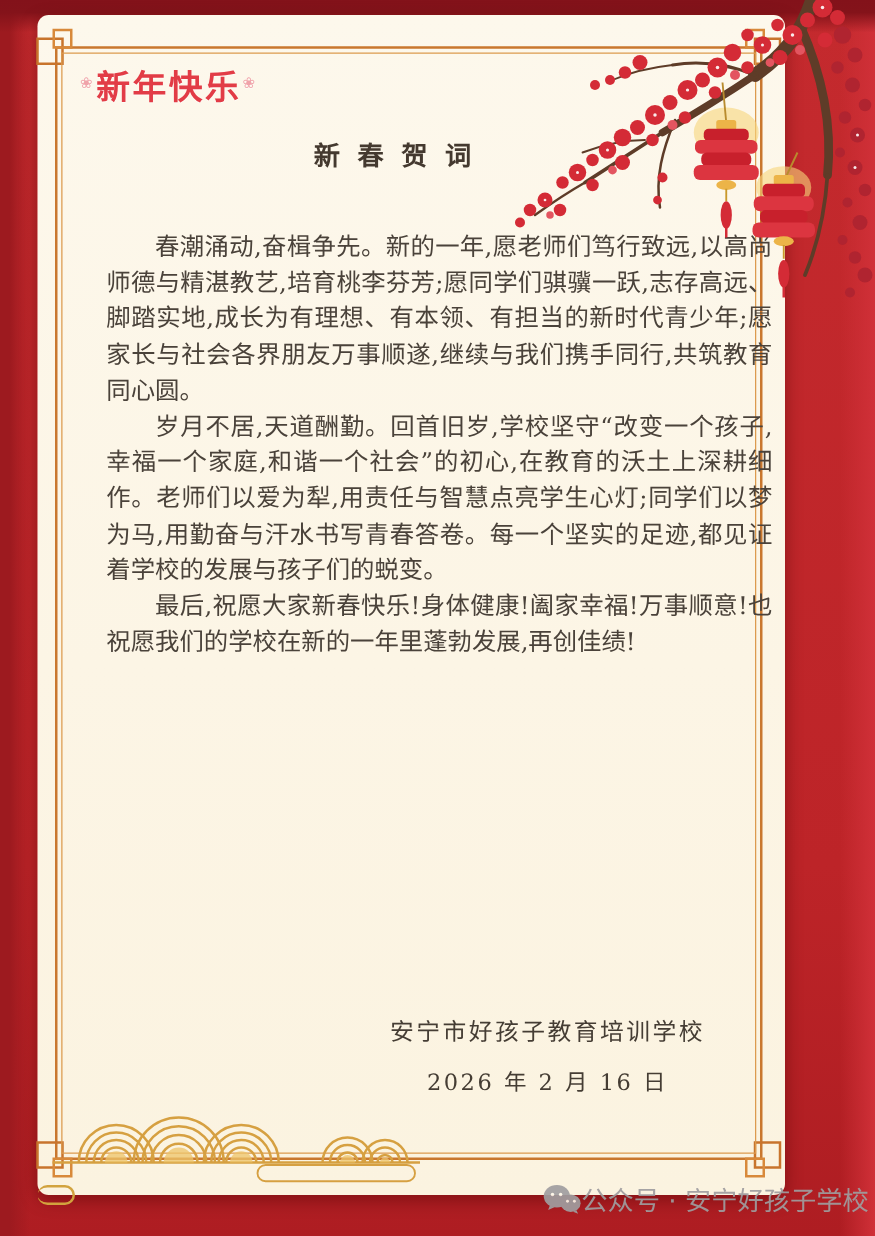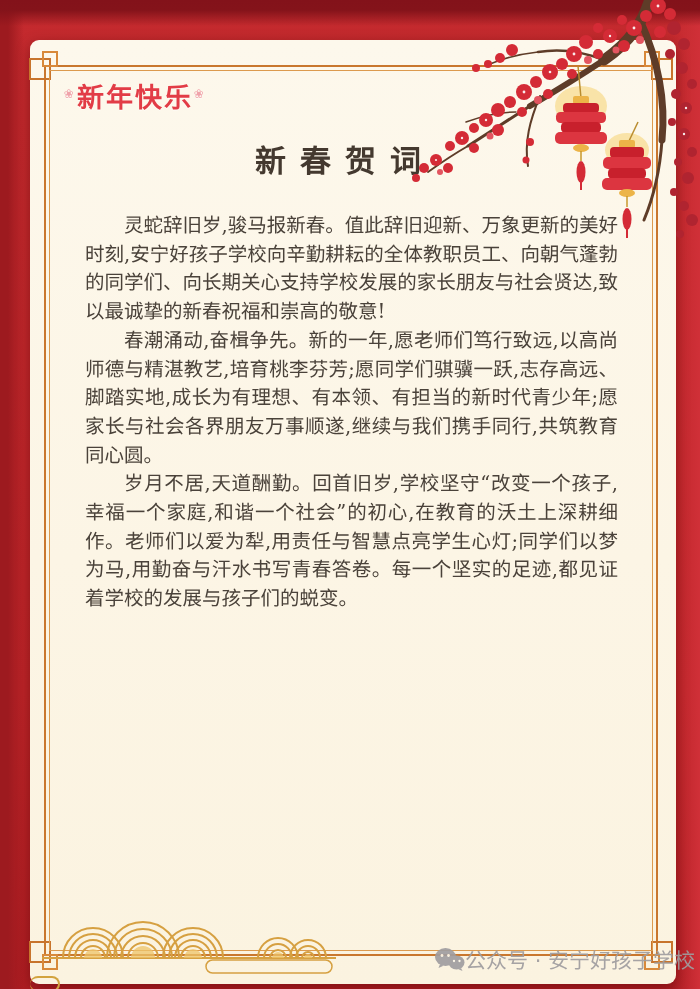--- a/index.html
+++ b/index.html
@@ -6,21 +6,21 @@
   .canvas {
     position:relative; width:700px; height:989px; overflow:hidden;
     font-family:"DejaVu Serif","Liberation Serif",serif;
     background:
       linear-gradient(180deg, #83121a 0px, #84131a 10px, rgba(131,18,26,0) 26px),
       linear-gradient(90deg, #9d1a1f 0px, #9d1a1f 8px, rgba(157,26,31,0) 24px),
       linear-gradient(90deg, rgba(157,26,31,0) 96%, #d03038 100%),
       linear-gradient(180deg, #c42a2e 0%, #bd2428 70%, #ae1d22 100%);
   }
   .paper {
-    position:absolute; left:30px; top:40px; width:646px; height:944px;
+    position:absolute; left:30px; top:12px; width:598px; height:944px;
     background:linear-gradient(180deg,#fdf8ec 0%, #fcf5e5 55%, #fbf3e0 100%);
     border-radius:9px;
     box-shadow:0 4px 14px rgba(70,0,0,.45);
   }
   .frame {
     position:absolute; left:14px; top:25px; right:18px; bottom:28px;
     border:2px solid #c9772e; pointer-events:none;
   }
   .frame::after {
     content:""; position:absolute; inset:3px; border:1px solid #dc9a4e;
@@ -39,21 +39,21 @@
     font-weight:bold; font-size:27px; letter-spacing:2px; color:#e23c46;
     text-shadow:0 1px 0 rgba(255,255,255,.6);
     white-space:nowrap;
   }
   .flourish { font-size:12px; color:#f0a3aa; font-weight:normal; }
   .fl-l { position:relative; top:-9px; margin-right:1px; }
   .fl-r { position:relative; top:-9px; margin-left:1px; }
 
   .title {
     position:absolute; left:0; right:30px; top:96px; margin:0;
-    text-align:center; font-size:31px; font-weight:bold; color:#44392f;
+    text-align:center; font-size:21px; font-weight:bold; color:#44392f;
     letter-spacing:14px; text-indent:14px; white-space:nowrap;
   }
 
   .body-text {
     position:absolute; left:55px; top:172px; width:533px;
     font-size:19.5px; line-height:28.7px; color:#4a423a;
     text-align:justify;
   }
   .body-text p { margin:0; }
   .body-text p.para { text-indent:2em; }
@@ -103,26 +103,28 @@
         </div>
     </div>
 
     <div class="badge">
       <span class="flourish fl-l">❀</span><span>新年快乐</span><span class="flourish fl-r">❀</span>
     </div>
 
     <h1 class="title">新春贺词</h1>
 
     <div class="body-text">
-      <p class="para">灵蛇辞旧岁,骏马报新春。值此辞旧迎新、万象更新的美好时刻,安宁好孩子学校向辛勤耕耘的全体教职员工、向朝气蓬勃的同学们、向长期关心支持学校发展的家长朋友与社会贤达,致以最诚挚的新春祝福和崇高的敬意!</p>
       <p class="para">春潮涌动,奋楫争先。新的一年,愿老师们笃行致远,以高尚师德与精湛教艺,培育桃李芬芳;愿同学们骐骥一跃,志存高远、脚踏实地,成长为有理想、有本领、有担当的新时代青少年;愿家长与社会各界朋友万事顺遂,继续与我们携手同行,共筑教育同心圆。</p>
       <p class="para">岁月不居,天道酬勤。回首旧岁,学校坚守“改变一个孩子,幸福一个家庭,和谐一个社会”的初心,在教育的沃土上深耕细作。老师们以爱为犁,用责任与智慧点亮学生心灯;同学们以梦为马,用勤奋与汗水书写青春答卷。每一个坚实的足迹,都见证着学校的发展与孩子们的蜕变。</p>
+      <p class="para">最后,祝愿大家新春快乐!身体健康!阖家幸福!万事顺意!也祝愿我们的学校在新的一年里蓬勃发展,再创佳绩!</p>
     </div>
 
     <div class="signature">
+      <div class="school">安宁市好孩子教育培训学校</div>
+      <div class="date">2026 年 2 月 16 日</div>
     </div>
 
     <svg class="clouds" width="310" height="84" viewBox="0 0 310 84">
       <g stroke="#d6a041" fill="none" stroke-width="2">
         <path d="M4 62 H298"></path>
         <path d="M25 62 A30 30 0 0 1 85 62"></path>
         <path d="M31 62 A24 24 0 0 1 79 62"></path>
         <path d="M37 62 A18 18 0 0 1 73 62"></path>
         <path d="M43 62 A12 12 0 0 1 67 62"></path>
         <path d="M69 62 A36 36 0 0 1 141 62"></path>

